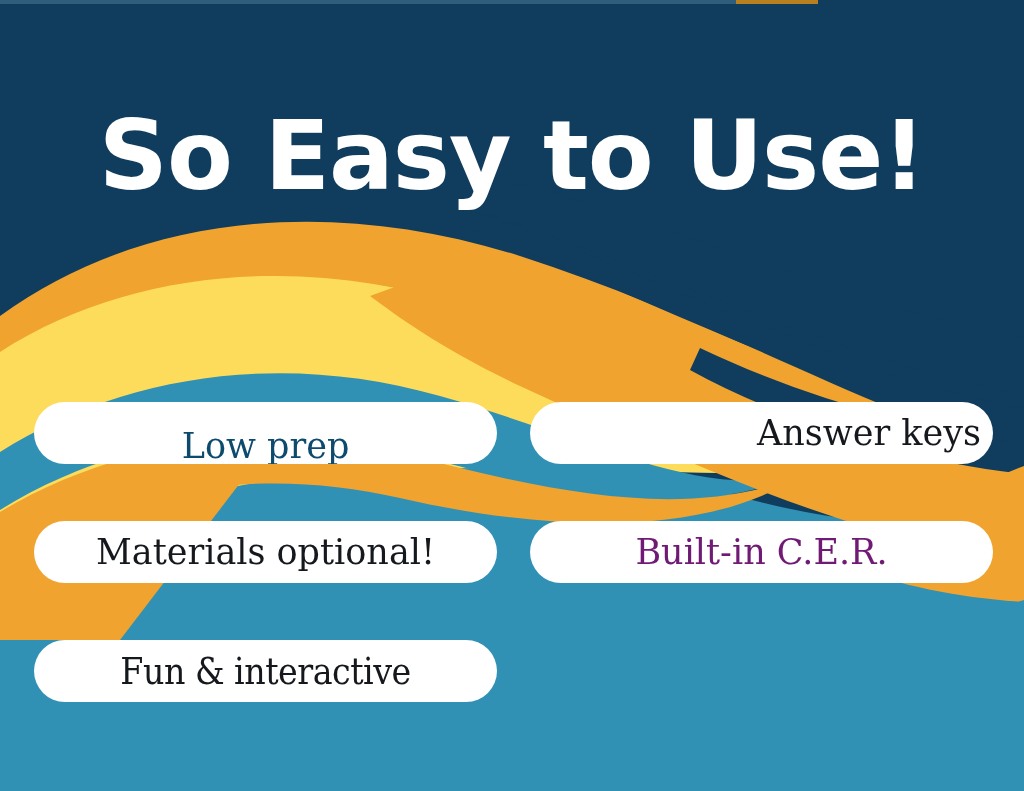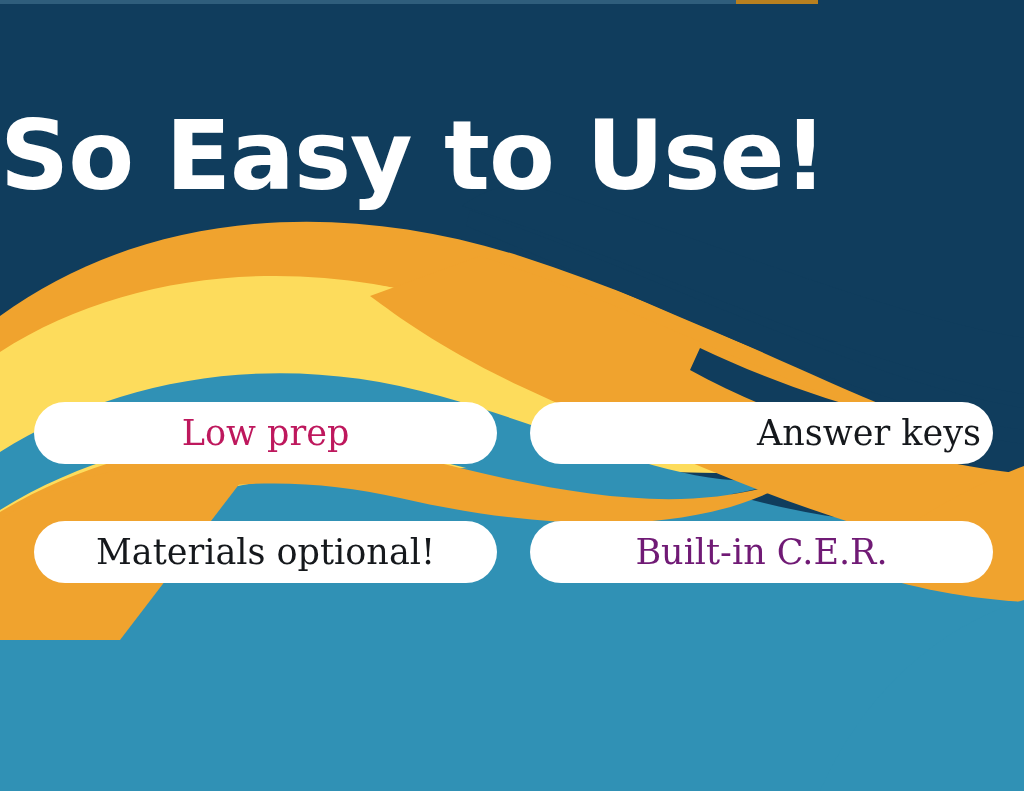--- a/index.html
+++ b/index.html
@@ -52,20 +52,21 @@
     flex: 1 1 auto;
     background: transparent;
   }
 
   
   #title {
     position: absolute;
     top: 44px;
     left: 0;
     width: 1024px;
+    text-align: center;
     z-index: 10;
     color: #FFFFFF;
     font-family: "DejaVu Sans", sans-serif;
     font-weight: bold;
     font-size: 96px;
     line-height: 1.0;
     letter-spacing: -1px;
     white-space: nowrap;
   }
 
@@ -152,33 +153,36 @@
   <div id="top-strip">
     <div class="seg-a" style="width: 736px; background: rgb(47, 94, 124);"></div>
     <div class="seg-b" style="width: 82px; background: rgb(184, 128, 31);"></div>
     <div class="seg-c"></div>
   </div>
 
   <h1 id="title">So Easy to Use!</h1>
 
   <div id="pill-grid">
 
-    <div class="pill row-1" style="background: rgb(255, 255, 255); color: #be185d;">
+    <div class="pill row-1" style="background: rgb(255, 255, 255); color: #0c4a6e; align-items: flex-end;">
       <span>Low prep</span>
     </div>
 
     <div class="pill row-1" style="background: rgb(255, 255, 255); color: rgb(21, 24, 28); justify-content: flex-end;">
       <span>Answer keys</span>
     </div>
 
     <div class="pill row-2" style="background: rgb(255, 255, 255); color: rgb(21, 24, 28);">
       <span>Materials optional!</span>
     </div>
 
     <div class="pill row-2" style="background: rgb(255, 255, 255); color: #701a75; align-items: center;">
       <span>Built-in C.E.R.</span>
     </div>
 
+    <div class="pill row-3" style="background: rgb(255, 255, 255); color: rgb(21, 24, 28);">
+      <span>Fun &amp; interactive</span>
+    </div>
 
 
   </div>
 
 </div>
 
 </body></html>

